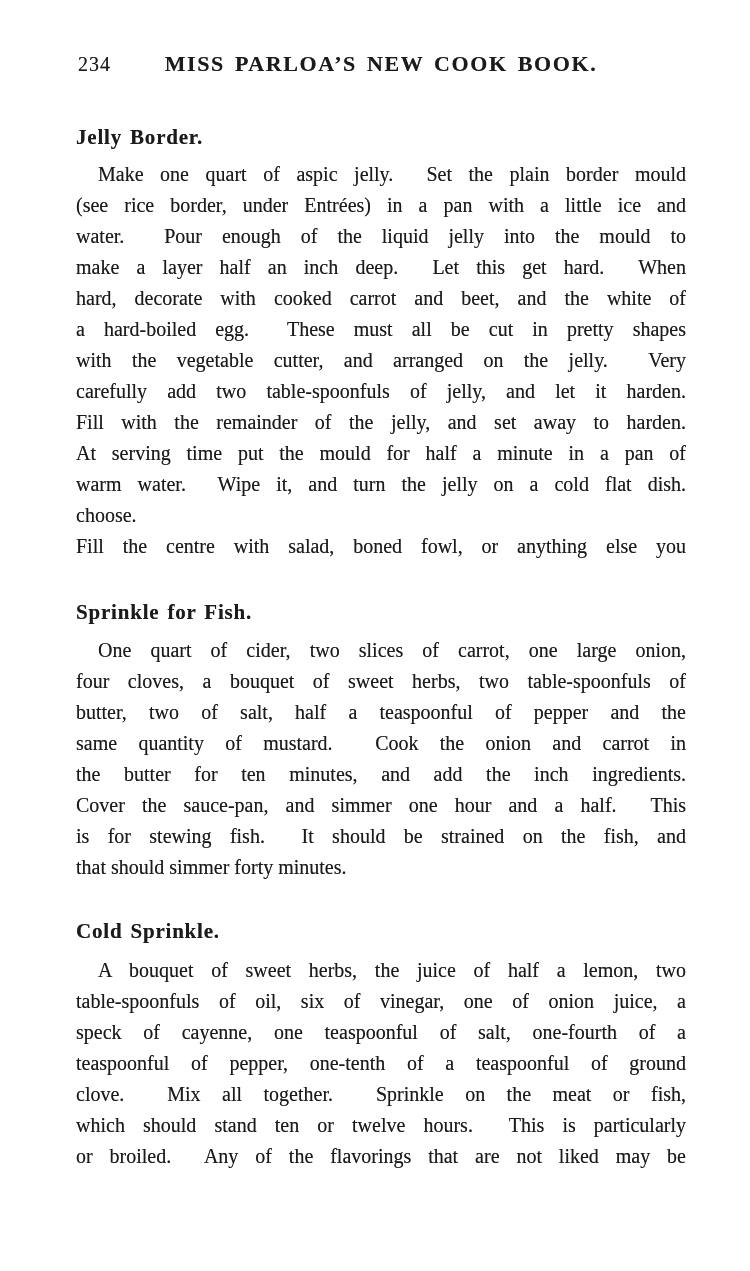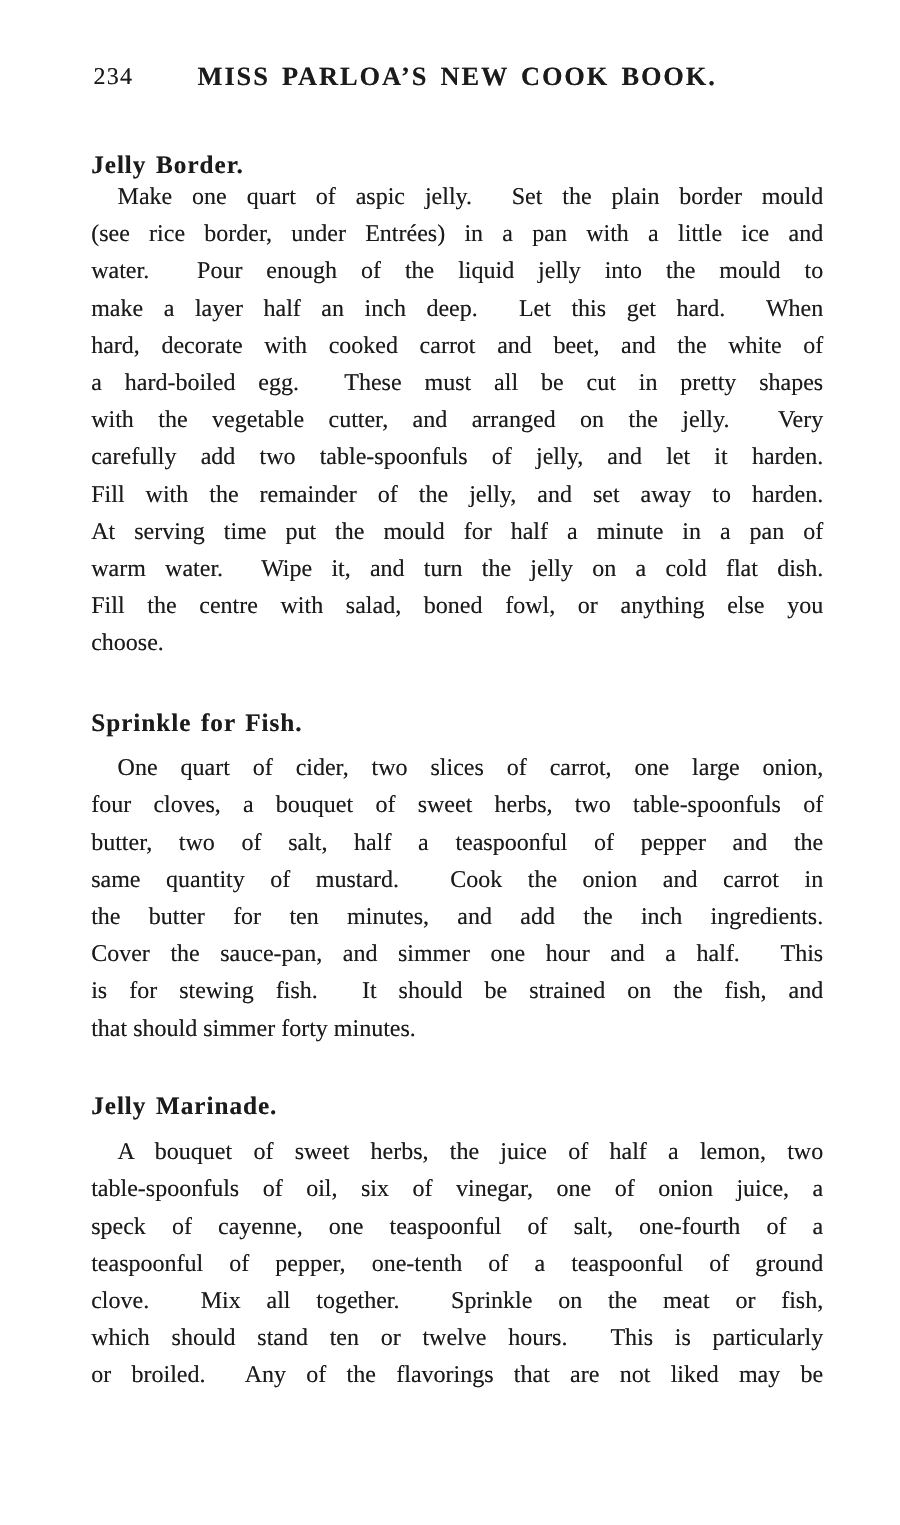--- a/index.html
+++ b/index.html
@@ -65,21 +65,21 @@
     text-align-last: justify;
     white-space: pre-wrap;
   }
   .recipe-paragraph .line.first {
     text-indent: 22px;
   }
   .recipe-paragraph .line.final {
     text-align-last: left;
   }
   
-  .section-0 .recipe-paragraph { }
+  .section-0 .recipe-paragraph { margin-top: 10px; }
   .section-1 { margin-top: 38px; }
   .section-1 .recipe-paragraph { margin-top: 11px; }
   .section-2 { margin-top: 36px; }
   .section-2 .recipe-paragraph { margin-top: 12px; }
 </style>
 </head>
 <body>
 
 <div class="page">
 
@@ -97,41 +97,41 @@
           <div class="line">(see rice border, under Entrées) in a pan with a little ice and</div>
           <div class="line">water.  Pour enough of the liquid jelly into the mould to</div>
           <div class="line">make a layer half an inch deep.  Let this get hard.  When</div>
           <div class="line">hard, decorate with cooked carrot and beet, and the white of</div>
           <div class="line">a hard-boiled egg.  These must all be cut in pretty shapes</div>
           <div class="line">with the vegetable cutter, and arranged on the jelly.  Very</div>
           <div class="line">carefully add two table-spoonfuls of jelly, and let it harden.</div>
           <div class="line">Fill with the remainder of the jelly, and set away to harden.</div>
           <div class="line">At serving time put the mould for half a minute in a pan of</div>
           <div class="line">warm water.  Wipe it, and turn the jelly on a cold flat dish.</div>
+          <div class="line final">choose.</div>
           <div class="line">Fill the centre with salad, boned fowl, or anything else you</div>
-          <div class="line final">choose.</div>
         </div>
     </section>
 
     <section class="section-1">
       <h2 class="recipe-heading">Sprinkle for Fish.</h2>
       <div class="recipe-paragraph">
           <div class="line first">One quart of cider, two slices of carrot, one large onion,</div>
           <div class="line">four cloves, a bouquet of sweet herbs, two table-spoonfuls of</div>
           <div class="line">butter, two of salt, half a teaspoonful of pepper and the</div>
           <div class="line">same quantity of mustard.  Cook the onion and carrot in</div>
           <div class="line">the butter for ten minutes, and add the inch ingredients.</div>
           <div class="line">Cover the sauce-pan, and simmer one hour and a half.  This</div>
           <div class="line">is for stewing fish.  It should be strained on the fish, and</div>
           <div class="line final">that should simmer forty minutes.</div>
         </div>
     </section>
 
     <section class="section-2">
-      <h2 class="recipe-heading">Jelly Marinade.</h2>
+      <h2 class="recipe-heading">Cold Sprinkle.</h2>
       <div class="recipe-paragraph">
           <div class="line first">A bouquet of sweet herbs, the juice of half a lemon, two</div>
           <div class="line">table-spoonfuls of oil, six of vinegar, one of onion juice, a</div>
           <div class="line">speck of cayenne, one teaspoonful of salt, one-fourth of a</div>
           <div class="line">teaspoonful of pepper, one-tenth of a teaspoonful of ground</div>
           <div class="line">clove.  Mix all together.  Sprinkle on the meat or fish,</div>
           <div class="line">which should stand ten or twelve hours.  This is particularly</div>
           <div class="line">or broiled.  Any of the flavorings that are not liked may be</div>
         </div>
     </section>

